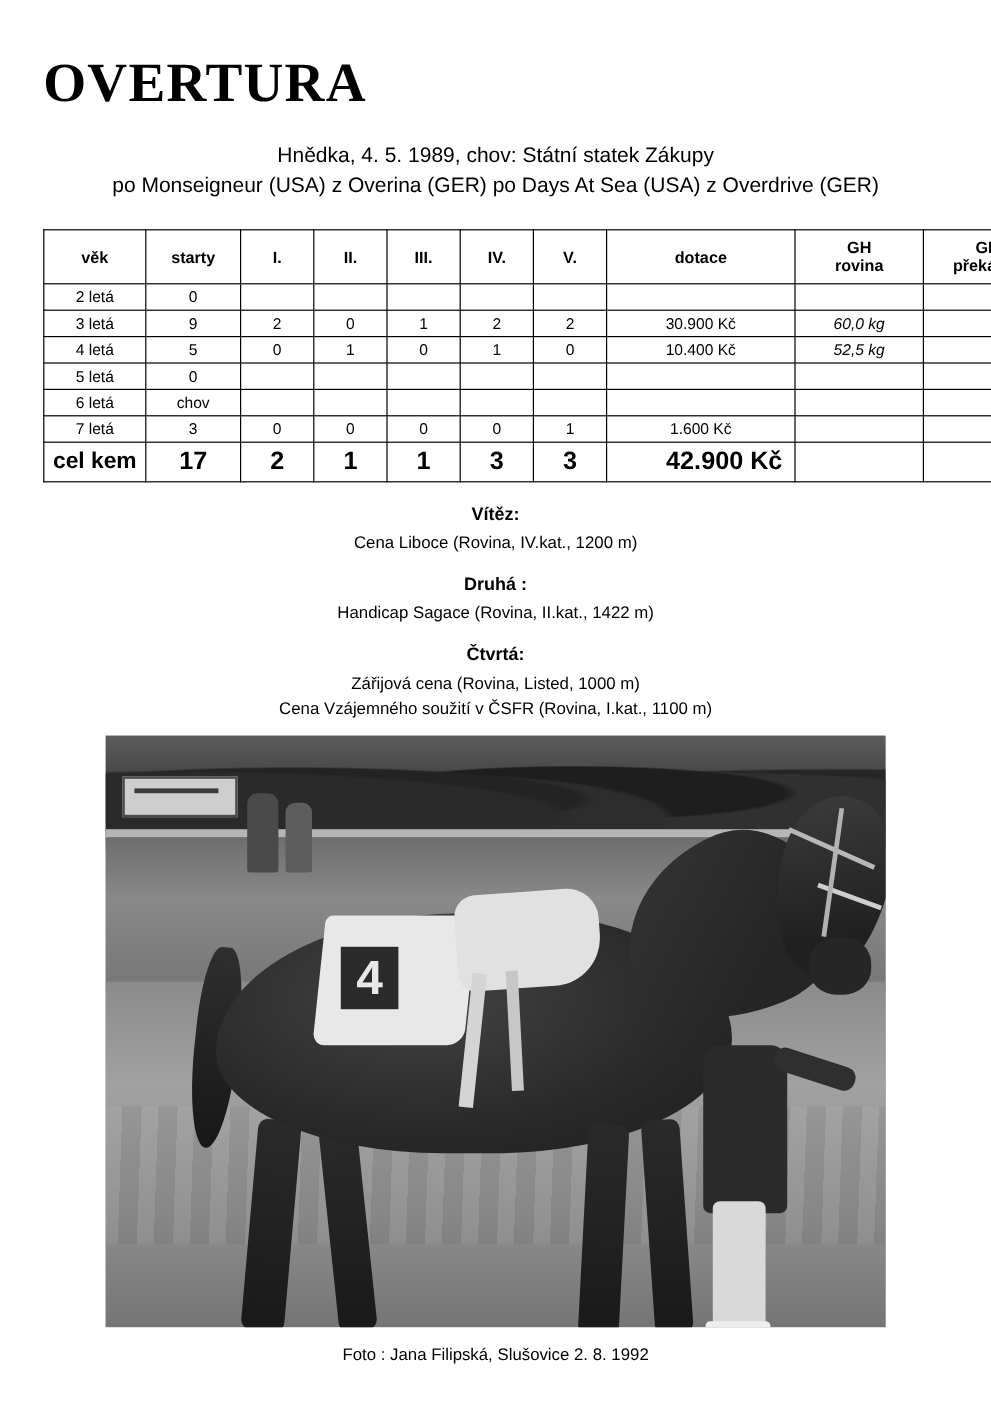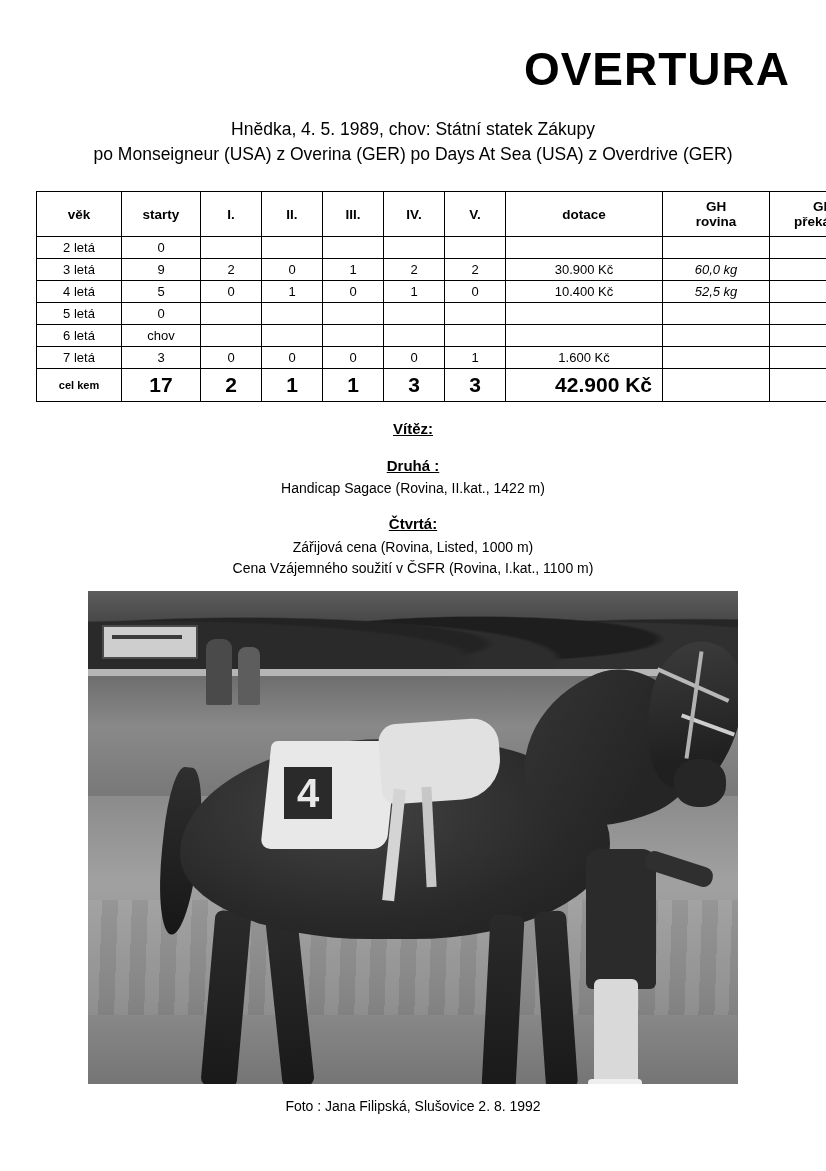--- a/index.html
+++ b/index.html
@@ -16,24 +16,24 @@
     overflow: hidden;
   }
   .page {
     width: 826px;
     height: 1171px;
     position: relative;
     box-sizing: border-box;
     padding: 0 36px;
   }
   .title {
-    font-family: Liberation Sans, sans-serif;
+    font-family: Liberation Serif, serif;
     font-weight: bold;
     font-size: 46px;
-    text-align: right;
+    text-align: left;
     letter-spacing: 1px;
     margin: 44px 0 0 0;
     line-height: 1.1;
   }
   .subtitle {
     text-align: center;
     font-size: 17.5px;
     line-height: 1.45;
     margin-top: 22px;
   }
@@ -69,36 +69,35 @@
   td.money { text-align: right; padding-right: 8px; }
   td.gh { text-align: left; padding-left: 7px; font-style: italic; }
   td.bold { font-weight: bold; }
 
   tr.total td {
     font-weight: bold;
     font-size: 21px;
     height: 30px;
   }
   tr.total td.lbl {
-    font-size: 11px;
+    font-size: 19px;
   }
   tr.total td.money { text-align: right; padding-right: 10px; }
 
   .results {
     margin-top: 16px;
     text-align: center;
     font-size: 14px;
     line-height: 1.5;
   }
   .results .hdr {
     font-weight: bold;
     font-size: 15px;
     margin-top: 14px;
     margin-bottom: 1px;
-    text-decoration: underline;
   }
   .results .hdr.first { margin-top: 2px; }
   .results .row b { font-weight: normal; }
 
   .photo-wrap {
     margin: 12px auto 0 auto;
     width: 650px;
   }
   .photo {
     width: 650px;
@@ -366,20 +365,21 @@
         <td>3</td>
         <td class="money">42.900 Kč</td>
         <td class="gh"></td>
         <td class="gh"></td>
       </tr>
     </tbody>
   </table>
 
   <div class="results">
     <div class="hdr first">Vítěz:</div>
+    <div class="row">Cena Liboce (Rovina, IV.kat., 1200 m)</div>
 
     <div class="hdr">Druhá :</div>
     <div class="row">Handicap Sagace (Rovina, II.kat., 1422 m)</div>
 
     <div class="hdr">Čtvrtá:</div>
     <div class="row"><span>Zářijová cena (Rovina,  </span><b>Listed</b><span>, 1000 m)</span></div>
     <div class="row"><span>Cena Vzájemného soužití v ČSFR (Rovina,  </span><b>I.kat.</b><span>, 1100 m)</span></div>
   </div>
 
   <div class="photo-wrap">

